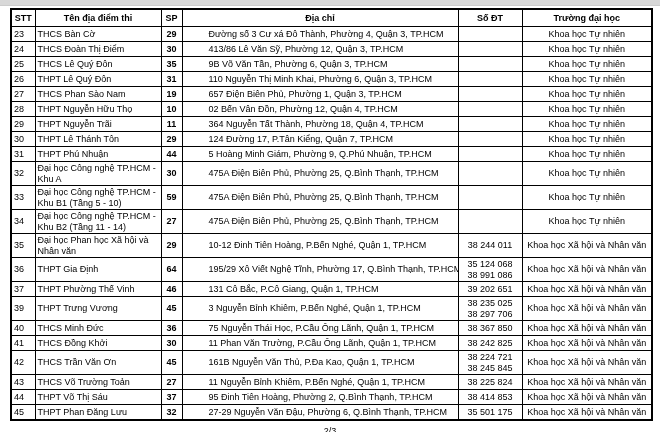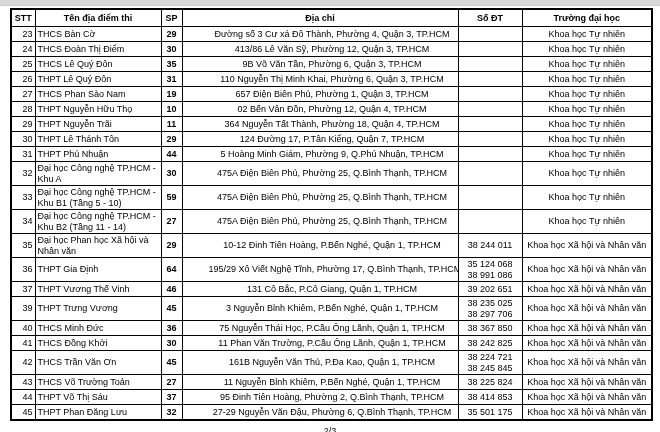--- a/index.html
+++ b/index.html
@@ -36,24 +36,24 @@
     padding: 1px 2px;
     overflow: hidden;
   }
   .exam-table thead th {
     font-weight: bold;
     text-align: center;
     height: 14px;
     border-bottom: 1px solid #000;
   }
   .exam-table tbody td { height: 12px; }
-  td.c-stt  { text-align: right; }
+  td.c-stt  { text-align: left; }
   td.c-name { text-align: left; }
   td.c-sp   { text-align: center; font-weight: bold; }
-  td.c-addr { text-align: center; white-space: nowrap; padding-left: 26px; }
+  td.c-addr { text-align: left; white-space: nowrap; padding-left: 26px; }
   td.c-phone{ text-align: center; }
   td.c-univ { text-align: center; }
   .page-number {
     position: absolute;
     top: 426px;
     left: 0;
     width: 660px;
     text-align: center;
     font-size: 9px;
   }
@@ -195,21 +195,21 @@
     <td class="c-sp">64</td>
     <td class="c-addr">195/29 Xô Viết Nghệ Tĩnh, Phường 17, Q.Bình Thạnh, TP.HCM</td>
     <td class="c-phone">
           <div>35 124 068</div>
           <div>38 991 086</div>
         </td>
     <td class="c-univ">Khoa học Xã hội và Nhân văn</td>
   </tr>
       <tr>
     <td class="c-stt">37</td>
-    <td class="c-name">THPT Vương Thế Vinh</td>
+    <td class="c-name">THPT Phường Thế Vinh</td>
     <td class="c-sp">46</td>
     <td class="c-addr">131 Cô Bắc, P.Cô Giang, Quận 1, TP.HCM</td>
     <td class="c-phone">
           <div>39 202 651</div>
         </td>
     <td class="c-univ">Khoa học Xã hội và Nhân văn</td>
   </tr>
       <tr>
     <td class="c-stt">39</td>
     <td class="c-name">THPT Trưng Vương</td>

